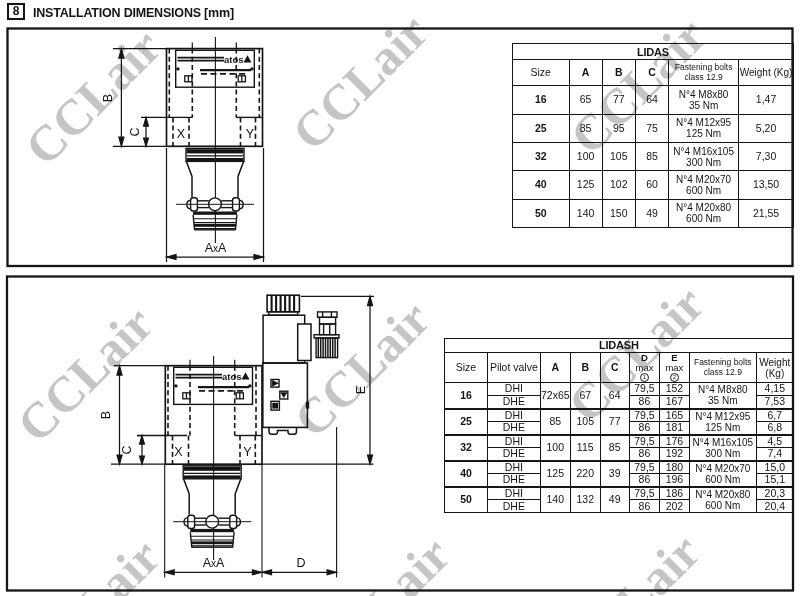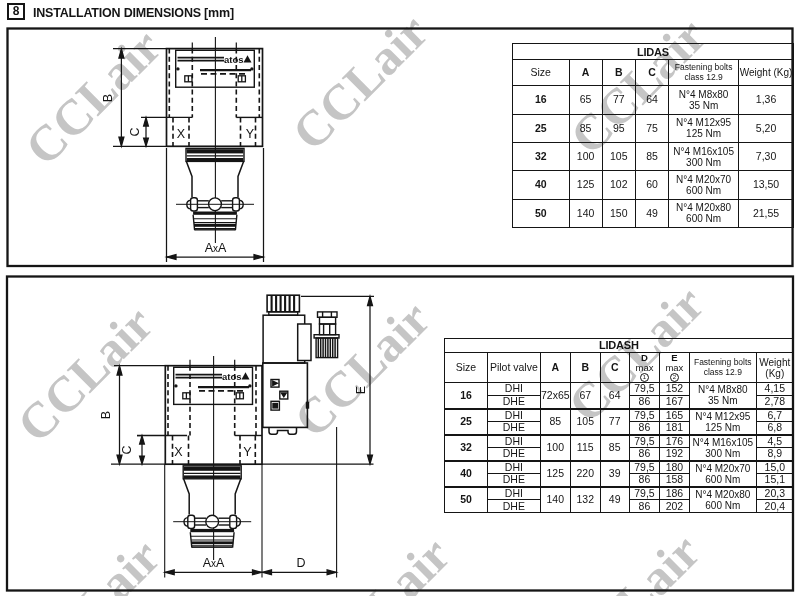--- a/index.html
+++ b/index.html
@@ -56,21 +56,21 @@
         <td class="b">C</td>
         <td style="font-size:8.5px">Fastening bolts<br>class 12.9</td>
         <td style="font-size:10px;white-space:nowrap">Weight (Kg)</td>
       </tr>
 <tr style="height:28px">
         <td class="b">16</td>
         <td>65</td>
         <td>77</td>
         <td>64</td>
         <td style="font-size:10px">N°4 M8x80<br>35 Nm</td>
-        <td>1,36</td>
+        <td>1,47</td>
       </tr>
 <tr style="height:28px">
         <td class="b">25</td>
         <td>85</td>
         <td>95</td>
         <td>75</td>
         <td style="font-size:10px">N°4 M12x95<br>125 Nm</td>
         <td>5,20</td>
       </tr>
 <tr style="height:28px">
@@ -135,21 +135,21 @@
         <td rowspan="2">64</td>
         <td>79,5</td>
         <td>152</td>
         <td rowspan="2" style="font-size:10px">N°4 M8x80<br>35 Nm</td>
         <td>4,15</td>
       </tr>
 <tr style="height:13px" class="thin">
         <td>DHE</td>
         <td>86</td>
         <td>167</td>
-        <td>2,78</td>
+        <td>7,53</td>
       </tr>
 <tr style="height:13px" class="grp">
         <td rowspan="2" class="b">25</td>
         <td>DHI</td>
         <td rowspan="2">85</td>
         <td rowspan="2">105</td>
         <td rowspan="2">77</td>
         <td>79,5</td>
         <td>165</td>
         <td rowspan="2" style="font-size:10px">N°4 M12x95<br>125 Nm</td>
@@ -169,37 +169,37 @@
         <td rowspan="2">85</td>
         <td>79,5</td>
         <td>176</td>
         <td rowspan="2" style="font-size:10px">N°4 M16x105<br>300 Nm</td>
         <td>4,5</td>
       </tr>
 <tr style="height:13px" class="thin">
         <td>DHE</td>
         <td>86</td>
         <td>192</td>
-        <td>8,9</td>
+        <td>7,4</td>
       </tr>
 <tr style="height:13px" class="grp">
         <td rowspan="2" class="b">40</td>
         <td>DHI</td>
         <td rowspan="2">125</td>
         <td rowspan="2">220</td>
         <td rowspan="2">39</td>
         <td>79,5</td>
         <td>180</td>
         <td rowspan="2" style="font-size:10px">N°4 M20x70<br>600 Nm</td>
         <td>15,0</td>
       </tr>
 <tr style="height:13px" class="thin">
         <td>DHE</td>
         <td>86</td>
-        <td>158</td>
+        <td>196</td>
         <td>15,1</td>
       </tr>
 <tr style="height:13px" class="grp">
         <td rowspan="2" class="b">50</td>
         <td>DHI</td>
         <td rowspan="2">140</td>
         <td rowspan="2">132</td>
         <td rowspan="2">49</td>
         <td>79,5</td>
         <td>186</td>

